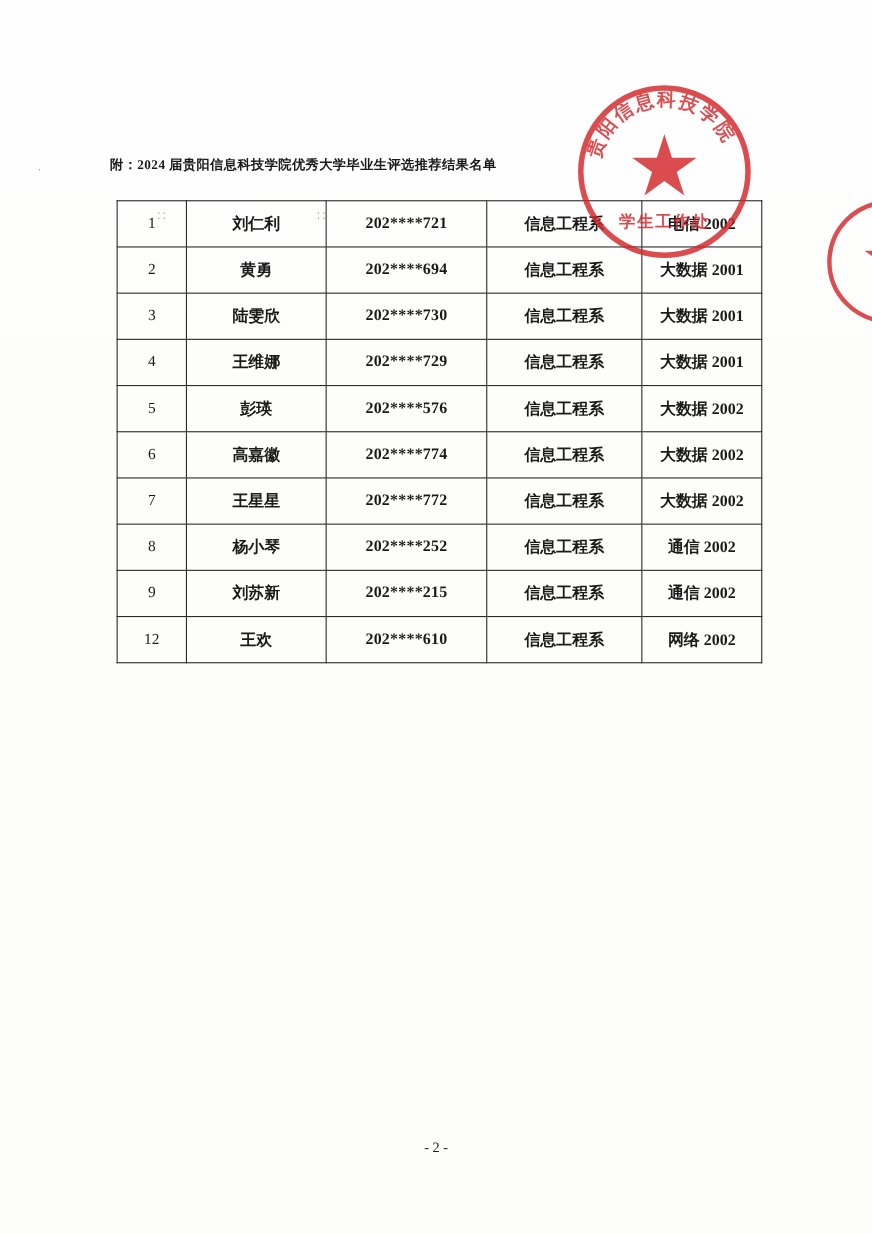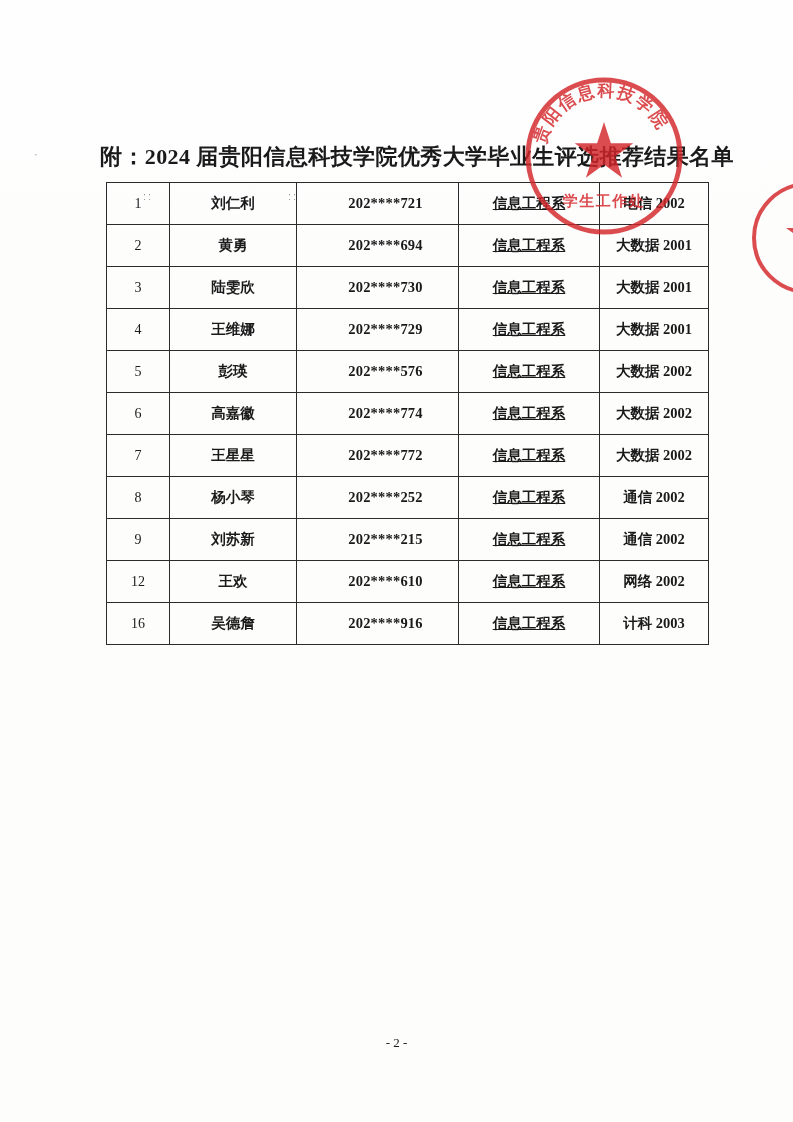--- a/index.html
+++ b/index.html
@@ -21,21 +21,21 @@
     position: absolute;
     inset: 0;
     background: linear-gradient(180deg, #fefefe 0%, #fdfdfc 40%, #fdfdfb 100%);
   }
 
   .doc-title {
     position: absolute;
     top: 142px;
     left: 100px;
     width: 600px;
-    font-size: 22px;
+    font-size: 12px;
     font-weight: bold;
     letter-spacing: 0.4px;
     white-space: nowrap;
     font-family: "Liberation Serif", "DejaVu Serif", serif;
   }
 
   table.roster {
     position: absolute;
     top: 182px;
     left: 106px;
@@ -48,22 +48,22 @@
     height: 41px;
     text-align: center;
     vertical-align: middle;
     font-size: 14.5px;
     font-weight: bold;
     font-family: "Liberation Serif", "DejaVu Serif", serif;
     padding: 0;
   }
   table.roster td.c-index { width: 62px; font-weight: normal; font-size: 14px; }
   table.roster td.c-name  { width: 126px; }
-  table.roster td.c-id    { width: 145px; letter-spacing: 0.2px; padding-left: 16px; }
-  table.roster td.c-dept  { width: 140px; text-decoration: underline; }
+  table.roster td.c-id    { width: 145px; letter-spacing: 0.2px; }
+  table.roster td.c-dept  { width: 140px; }
   table.roster td.c-class { width: 108px; }
 
   .page-number {
     position: absolute;
     top: 1035px;
     left: 0;
     width: 793px;
     text-align: center;
     font-size: 13px;
     font-family: "Liberation Serif", "DejaVu Serif", serif;
@@ -177,27 +177,20 @@
         <td class="c-id">202****215</td>
         <td class="c-dept">信息工程系</td>
         <td class="c-class">通信 2002</td>
       </tr>
       <tr>
         <td class="c-index">12</td>
         <td class="c-name">王欢</td>
         <td class="c-id">202****610</td>
         <td class="c-dept">信息工程系</td>
         <td class="c-class">网络 2002</td>
-      </tr>
-      <tr>
-        <td class="c-index">16</td>
-        <td class="c-name">吴德詹</td>
-        <td class="c-id">202****916</td>
-        <td class="c-dept">信息工程系</td>
-        <td class="c-class">计科 2003</td>
       </tr>
     </tbody>
   </table>
 
   <div class="page-number">- 2 -</div>
 
   <div class="seal seal-main">
     <svg viewBox="0 0 168 168" width="168" height="168" xmlns="http://www.w3.org/2000/svg">
       <defs>
         <path id="arcTop" d="M 24,84 A 60,60 0 0 1 144,84"></path>

